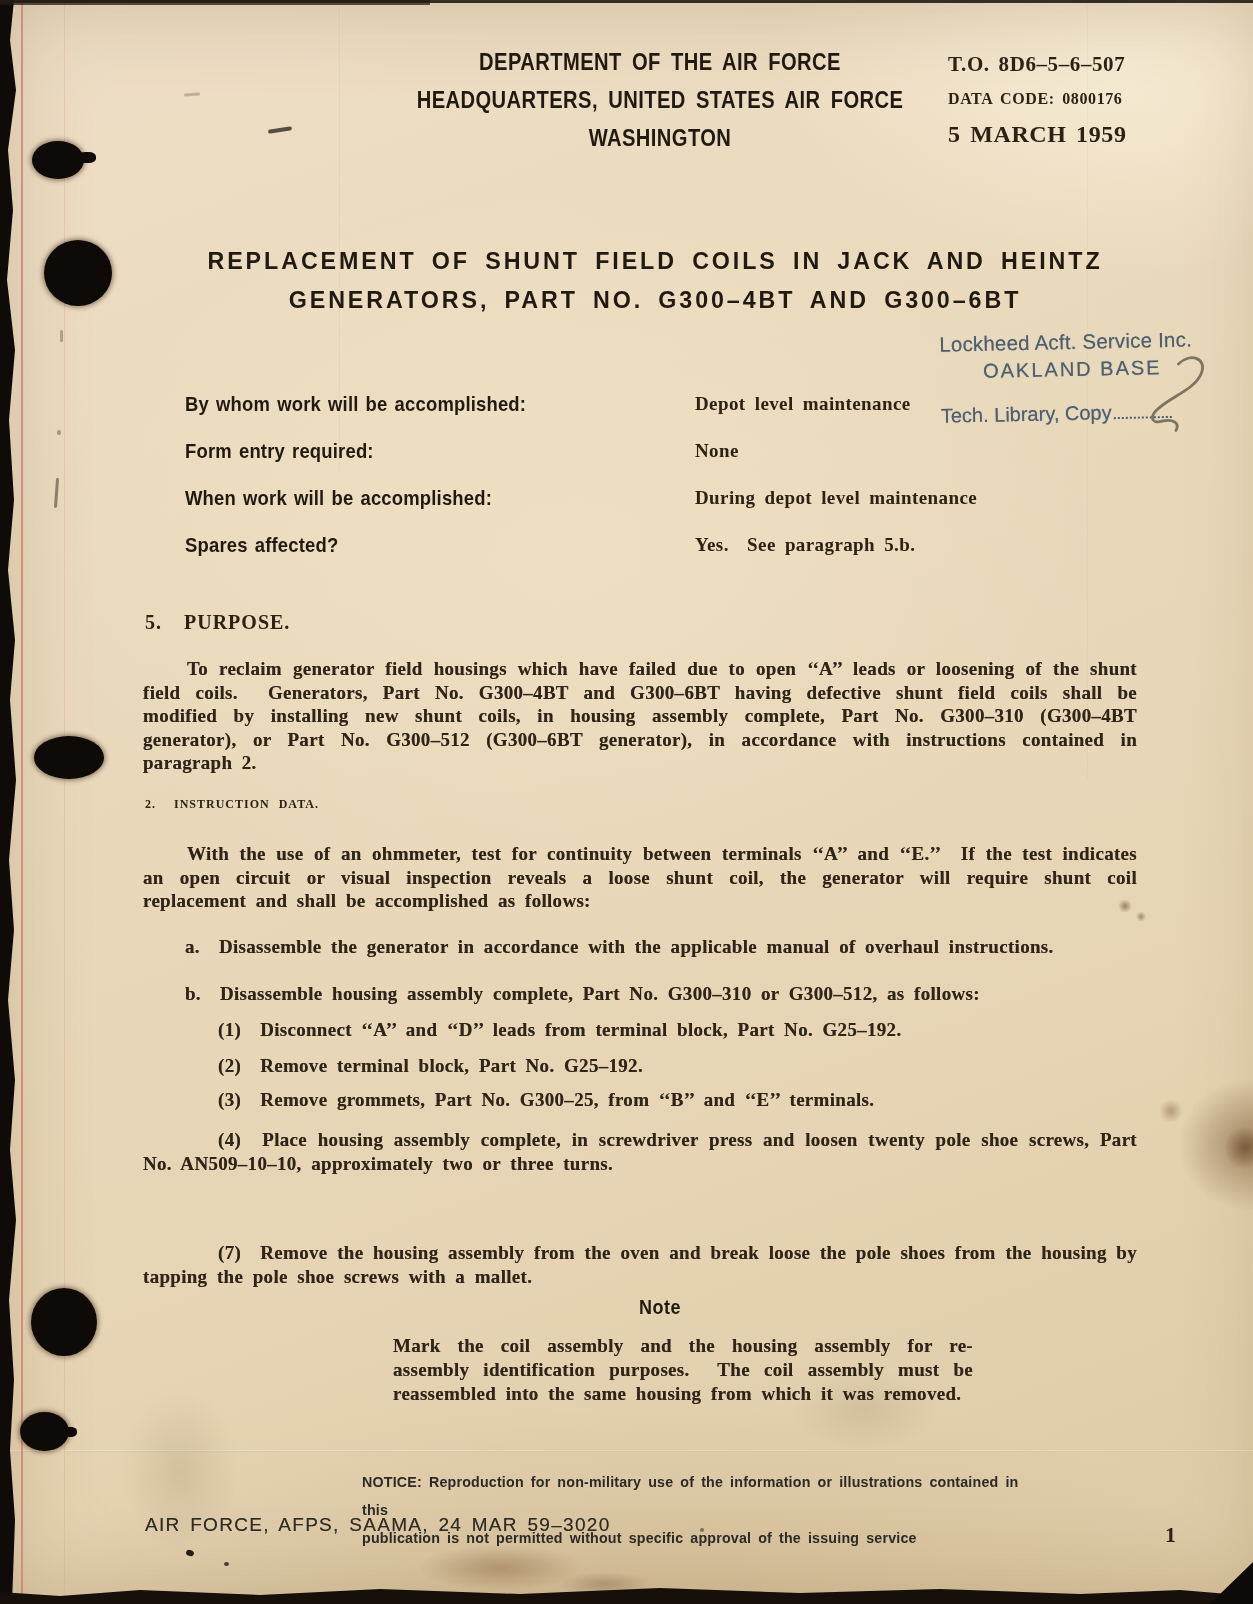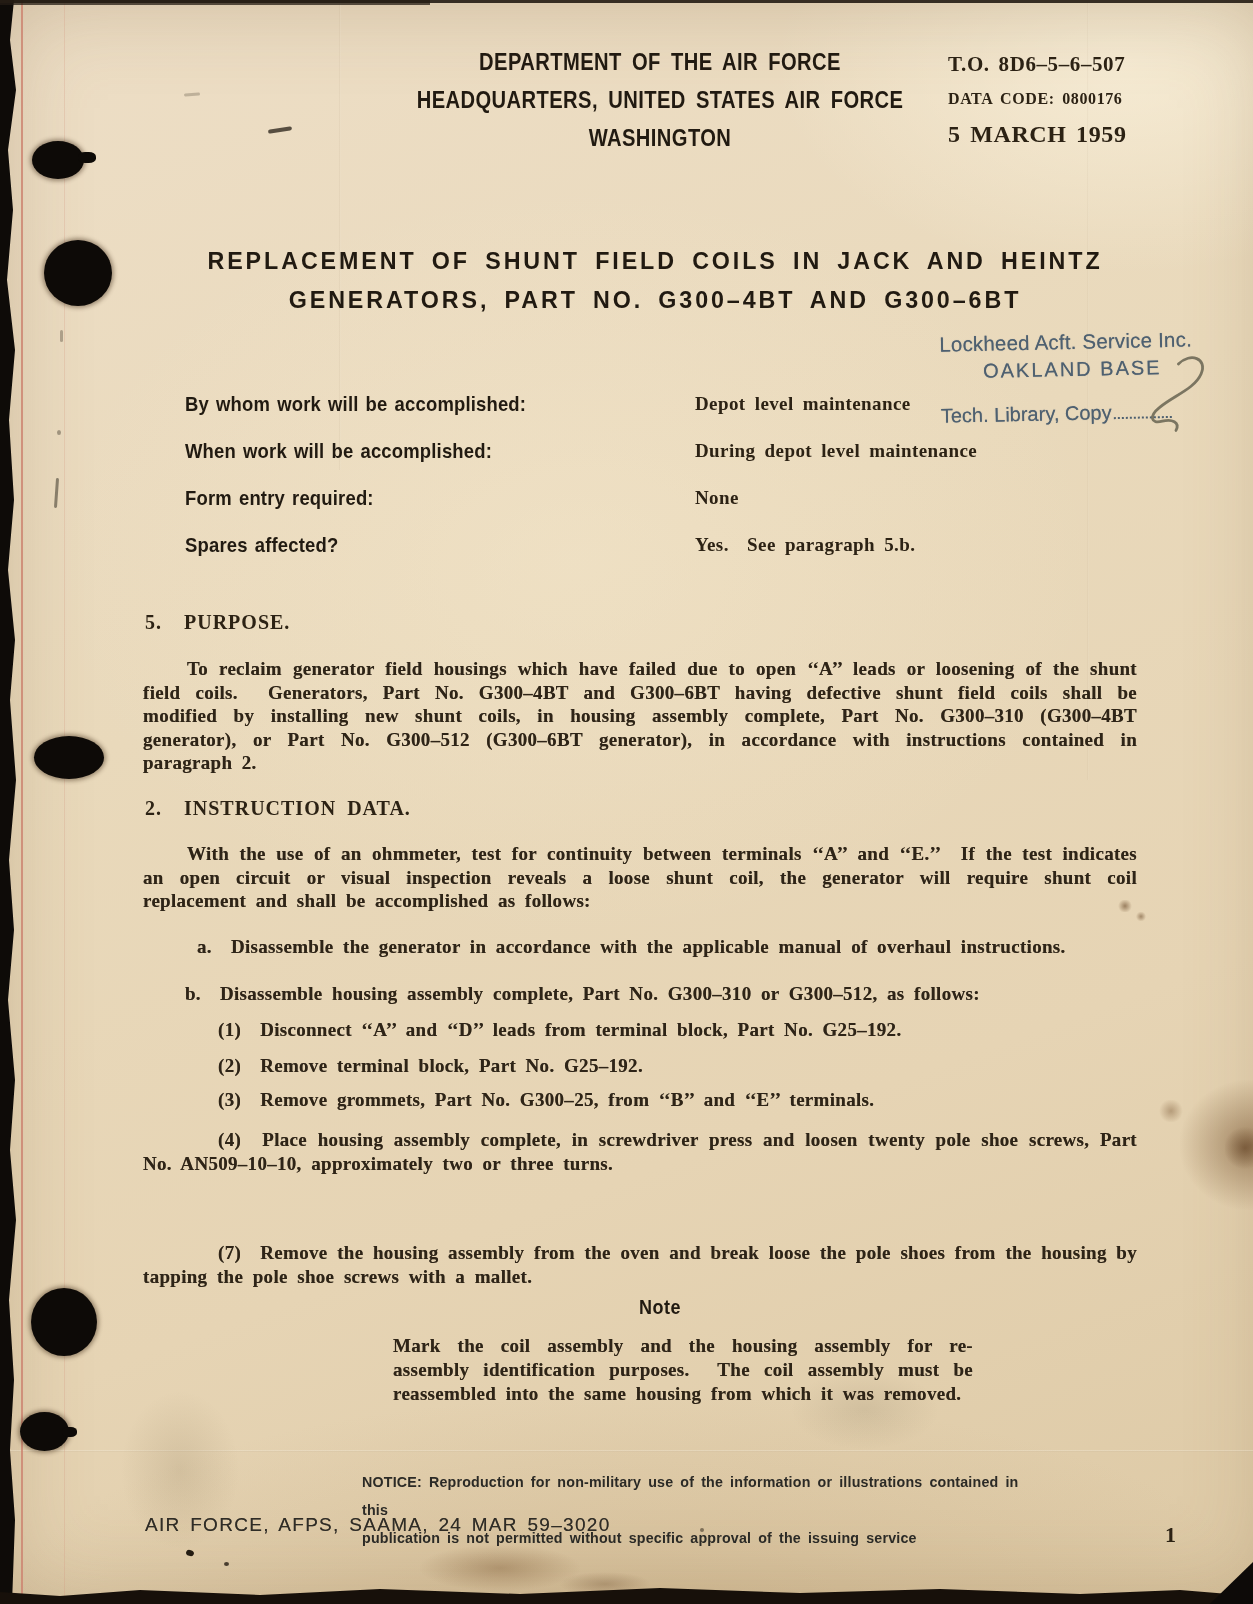--- a/index.html
+++ b/index.html
@@ -86,40 +86,40 @@
   </svg>
 
   <span class="abs" style="left:1162px;top:366px;font-family:'Liberation Sans',sans-serif;font-size:30px;color:transparent;">2</span>
 
   <div class="abs" style="left:185px;top:392px;width:1000px;">
     <div style="position:relative;height:47px;">
       <span class="cond" style="display:inline-block;font-size:20.5px;letter-spacing:.2px;word-spacing:2px;transform:scaleX(.9);transform-origin:0 50%;">By whom work will be accomplished:</span>
       <span class="serifb" style="position:absolute;left:510px;top:1px;font-size:19px;letter-spacing:.4px;word-spacing:4px;white-space:pre;">Depot level maintenance</span>
     </div>
     <div style="position:relative;height:47px;">
+      <span class="cond" style="display:inline-block;font-size:20.5px;letter-spacing:.2px;word-spacing:2px;transform:scaleX(.9);transform-origin:0 50%;">Form entry required:</span>
+      <span class="serifb" style="position:absolute;left:510px;top:1px;font-size:19px;letter-spacing:.4px;word-spacing:4px;white-space:pre;">None</span>
+    </div>
+    <div style="position:relative;height:47px;">
       <span class="cond" style="display:inline-block;font-size:20.5px;letter-spacing:.2px;word-spacing:2px;transform:scaleX(.9);transform-origin:0 50%;">When work will be accomplished:</span>
       <span class="serifb" style="position:absolute;left:510px;top:1px;font-size:19px;letter-spacing:.4px;word-spacing:4px;white-space:pre;">During depot level maintenance</span>
-    </div>
-    <div style="position:relative;height:47px;">
-      <span class="cond" style="display:inline-block;font-size:20.5px;letter-spacing:.2px;word-spacing:2px;transform:scaleX(.9);transform-origin:0 50%;">Form entry required:</span>
-      <span class="serifb" style="position:absolute;left:510px;top:1px;font-size:19px;letter-spacing:.4px;word-spacing:4px;white-space:pre;">None</span>
     </div>
     <div style="position:relative;height:47px;">
       <span class="cond" style="display:inline-block;font-size:20.5px;letter-spacing:.2px;word-spacing:2px;transform:scaleX(.9);transform-origin:0 50%;">Spares affected?</span>
       <span class="serifb" style="position:absolute;left:510px;top:1px;font-size:19px;letter-spacing:.4px;word-spacing:4px;white-space:pre;">Yes.  See paragraph 5.b.</span>
     </div>
   </div>
 
   <div class="abs serifb" style="left:145px;top:611px;font-size:20px;letter-spacing:1px;word-spacing:5px;white-space:pre;">5.  PURPOSE.</div>
   <div class="abs body-text" style="left:143px;top:657px;width:994px;text-indent:44px;">To reclaim generator field housings which have failed due to open ‘‘A’’ leads or loosening of the shunt field coils.  Generators, Part No. G300–4BT and G300–6BT having defective shunt field coils shall be modified by installing new shunt coils, in housing assembly complete, Part No. G300–310 (G300–4BT generator), or Part No. G300–512 (G300–6BT generator), in accordance with instructions contained in paragraph 2.</div>
 
-  <div class="abs serifb" style="left:145px;top:797px;font-size:20px;letter-spacing:1px;word-spacing:5px;white-space:pre;">2.  INSTRUCTION DATA.</div>
+  <div class="abs serifb" style="left:145px;top:797px;font-size:12px;letter-spacing:1px;word-spacing:5px;white-space:pre;">2.  INSTRUCTION DATA.</div>
   <div class="abs body-text" style="left:143px;top:842px;width:994px;text-indent:44px;">With the use of an ohmmeter, test for continuity between terminals ‘‘A’’ and ‘‘E.’’  If the test indicates an open circuit or visual inspection reveals a loose shunt coil, the generator will require shunt coil replacement and shall be accomplished as follows:</div>
 
-  <div class="abs body-text single" style="left:155px;top:935px;width:1010px;text-indent:42px;">a.  Disassemble the generator in accordance with the applicable manual of overhaul instructions.</div>
+  <div class="abs body-text single" style="left:143px;top:935px;width:1010px;text-indent:42px;">a.  Disassemble the generator in accordance with the applicable manual of overhaul instructions.</div>
   <div class="abs body-text single" style="left:143px;top:982px;width:1010px;text-indent:42px;">b.  Disassemble housing assembly complete, Part No. G300–310 or G300–512, as follows:</div>
 
   <div class="abs body-text single" style="left:143px;top:1018px;width:1010px;text-indent:75px;">(1)  Disconnect ‘‘A’’ and ‘‘D’’ leads from terminal block, Part No. G25–192.</div>
   <div class="abs body-text single" style="left:143px;top:1054px;width:1010px;text-indent:75px;">(2)  Remove terminal block, Part No. G25–192.</div>
   <div class="abs body-text single" style="left:143px;top:1088px;width:1010px;text-indent:75px;">(3)  Remove grommets, Part No. G300–25, from ‘‘B’’ and ‘‘E’’ terminals.</div>
   <div class="abs body-text" style="left:143px;top:1128px;width:994px;text-indent:75px;">(4)  Place housing assembly complete, in screwdriver press and loosen twenty pole shoe screws, Part No. AN509–10–10, approximately two or three turns.</div>
   <div class="abs body-text" style="left:143px;top:1241px;width:994px;text-indent:75px;">(7)  Remove the housing assembly from the oven and break loose the pole shoes from the housing by tapping the pole shoe screws with a mallet.</div>
 
   <div class="abs cond" style="left:560px;top:1296px;width:200px;text-align:center;font-size:20px;letter-spacing:.5px;transform:scaleX(.9);">Note</div>
   <div class="abs body-text" style="left:393px;top:1334px;width:580px;line-height:24px;">Mark the coil assembly and the housing assembly for re-assembly identification purposes.  The coil assembly must be reassembled into the same housing from which it was removed.</div>

